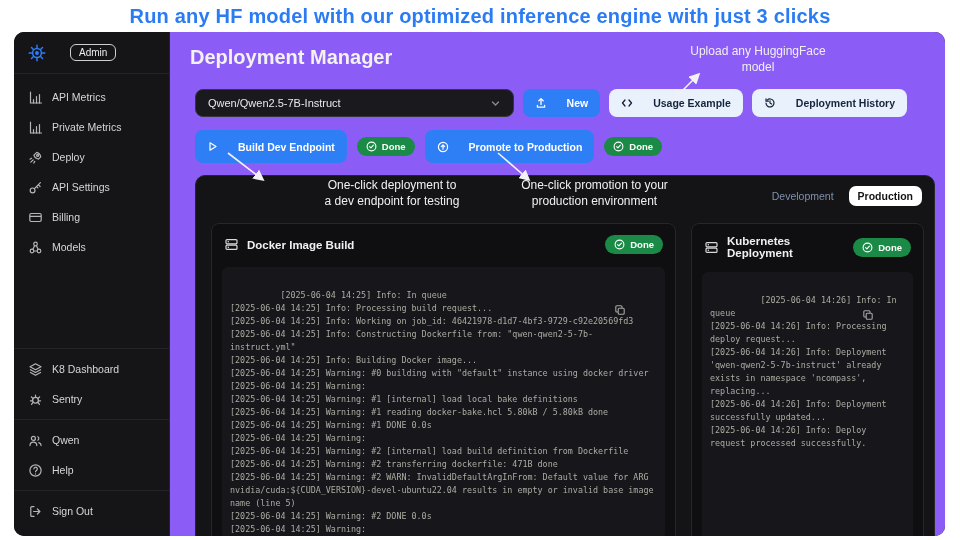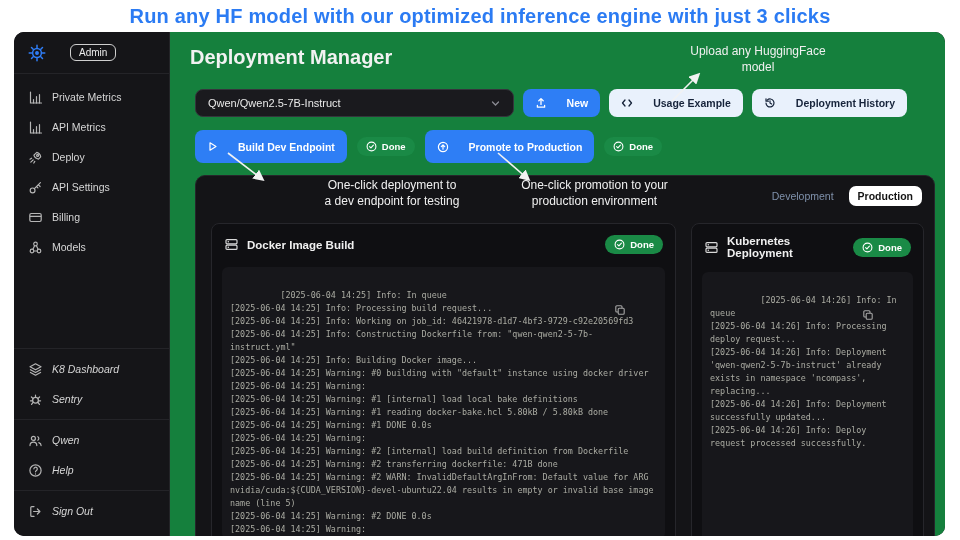--- a/index.html
+++ b/index.html
@@ -18,24 +18,24 @@
              display:flex; flex-direction:column; }
   .sb-header { height:42px; display:flex; align-items:center; gap:23px; padding:0 13px;
                border-bottom:1px solid #242428; }
   .admin-badge { border:1px solid #cfcfcf; color:#ececec; border-radius:6px;
                  padding:2px 8px; font-size:10px; }
   .sb-list { padding:8px 0 2px; }
   .sb-item { height:30px; display:flex; align-items:center; gap:9px; padding:0 14px;
              color:#d6d6d6; font-size:10.5px; cursor:pointer; }
   .sb-item .ic { color:#b5b5b5; }
   .sb-divider { height:1px; background:#242428; margin:5px 0; }
-  .sb-bottom { margin-top:auto; padding-bottom:10px;font-style:italic; }
+  .sb-bottom { margin-top:auto; padding-bottom:10px; }
 
   
-  .main { position:relative; flex:1; background:#15803d; }
+  .main { position:relative; flex:1; background:#8b5cf6; }
   .page-title { position:absolute; left:20px; top:14px; color:#f2f2f2;
                 font-size:20px; font-weight:bold; }
   .note { position:absolute; color:#f0f0f0; font-size:12px; line-height:1.3;
           text-align:center; white-space:pre-line; }
   .upload-note { left:498px; top:12px; width:180px; }
   .note-dev { left:118px; top:146px; width:208px; z-index:3; }
   .note-prod { left:322px; top:146px; width:205px; z-index:3;text-align:center; }
   .ann-arrow { position:absolute; overflow:visible; z-index:3; color:#f2f2f2; }
 
   .controls-row { position:absolute; left:25px; top:57px; width:712px; height:28px;
@@ -99,30 +99,30 @@
     </div>
 
     <div class="sb-list">
       <div class="sb-item">
         <span class="ic">
           <svg width="15" height="15" viewBox="0 0 15 15" fill="none" stroke="currentColor" stroke-width="1.2" stroke-linecap="round">
               <path d="M2.5 2v11h11"></path>
               <path d="M5.5 13V9.5M8.5 13V6.5M11.5 13V4.5"></path>
             </svg>
         </span>
-        <span>Private Metrics</span>
+        <span>API Metrics</span>
       </div>
       <div class="sb-item">
         <span class="ic">
           <svg width="15" height="15" viewBox="0 0 15 15" fill="none" stroke="currentColor" stroke-width="1.2" stroke-linecap="round">
               <path d="M2.5 2v11h11"></path>
               <path d="M5.5 13V9.5M8.5 13V6.5M11.5 13V4.5"></path>
             </svg>
         </span>
-        <span>API Metrics</span>
+        <span>Private Metrics</span>
       </div>
       <div class="sb-item">
         <span class="ic">
           <svg width="15" height="15" viewBox="0 0 15 15" fill="none" stroke="currentColor" stroke-width="1.2" stroke-linecap="round" stroke-linejoin="round">
               <path d="M8.8 2.3c2.2.6 3.6 2.4 3.9 4.6l-2.2 2.2c-2.2-.3-4-1.7-4.6-3.9z"></path>
               <circle cx="9.6" cy="5.4" r="1"></circle>
               <path d="M5.2 9.8l-2.4 2.4M6.8 11.4l-1 1.6M3.6 8.2l-1.6 1"></path>
             </svg>
         </span>
         <span>Deploy</span>

